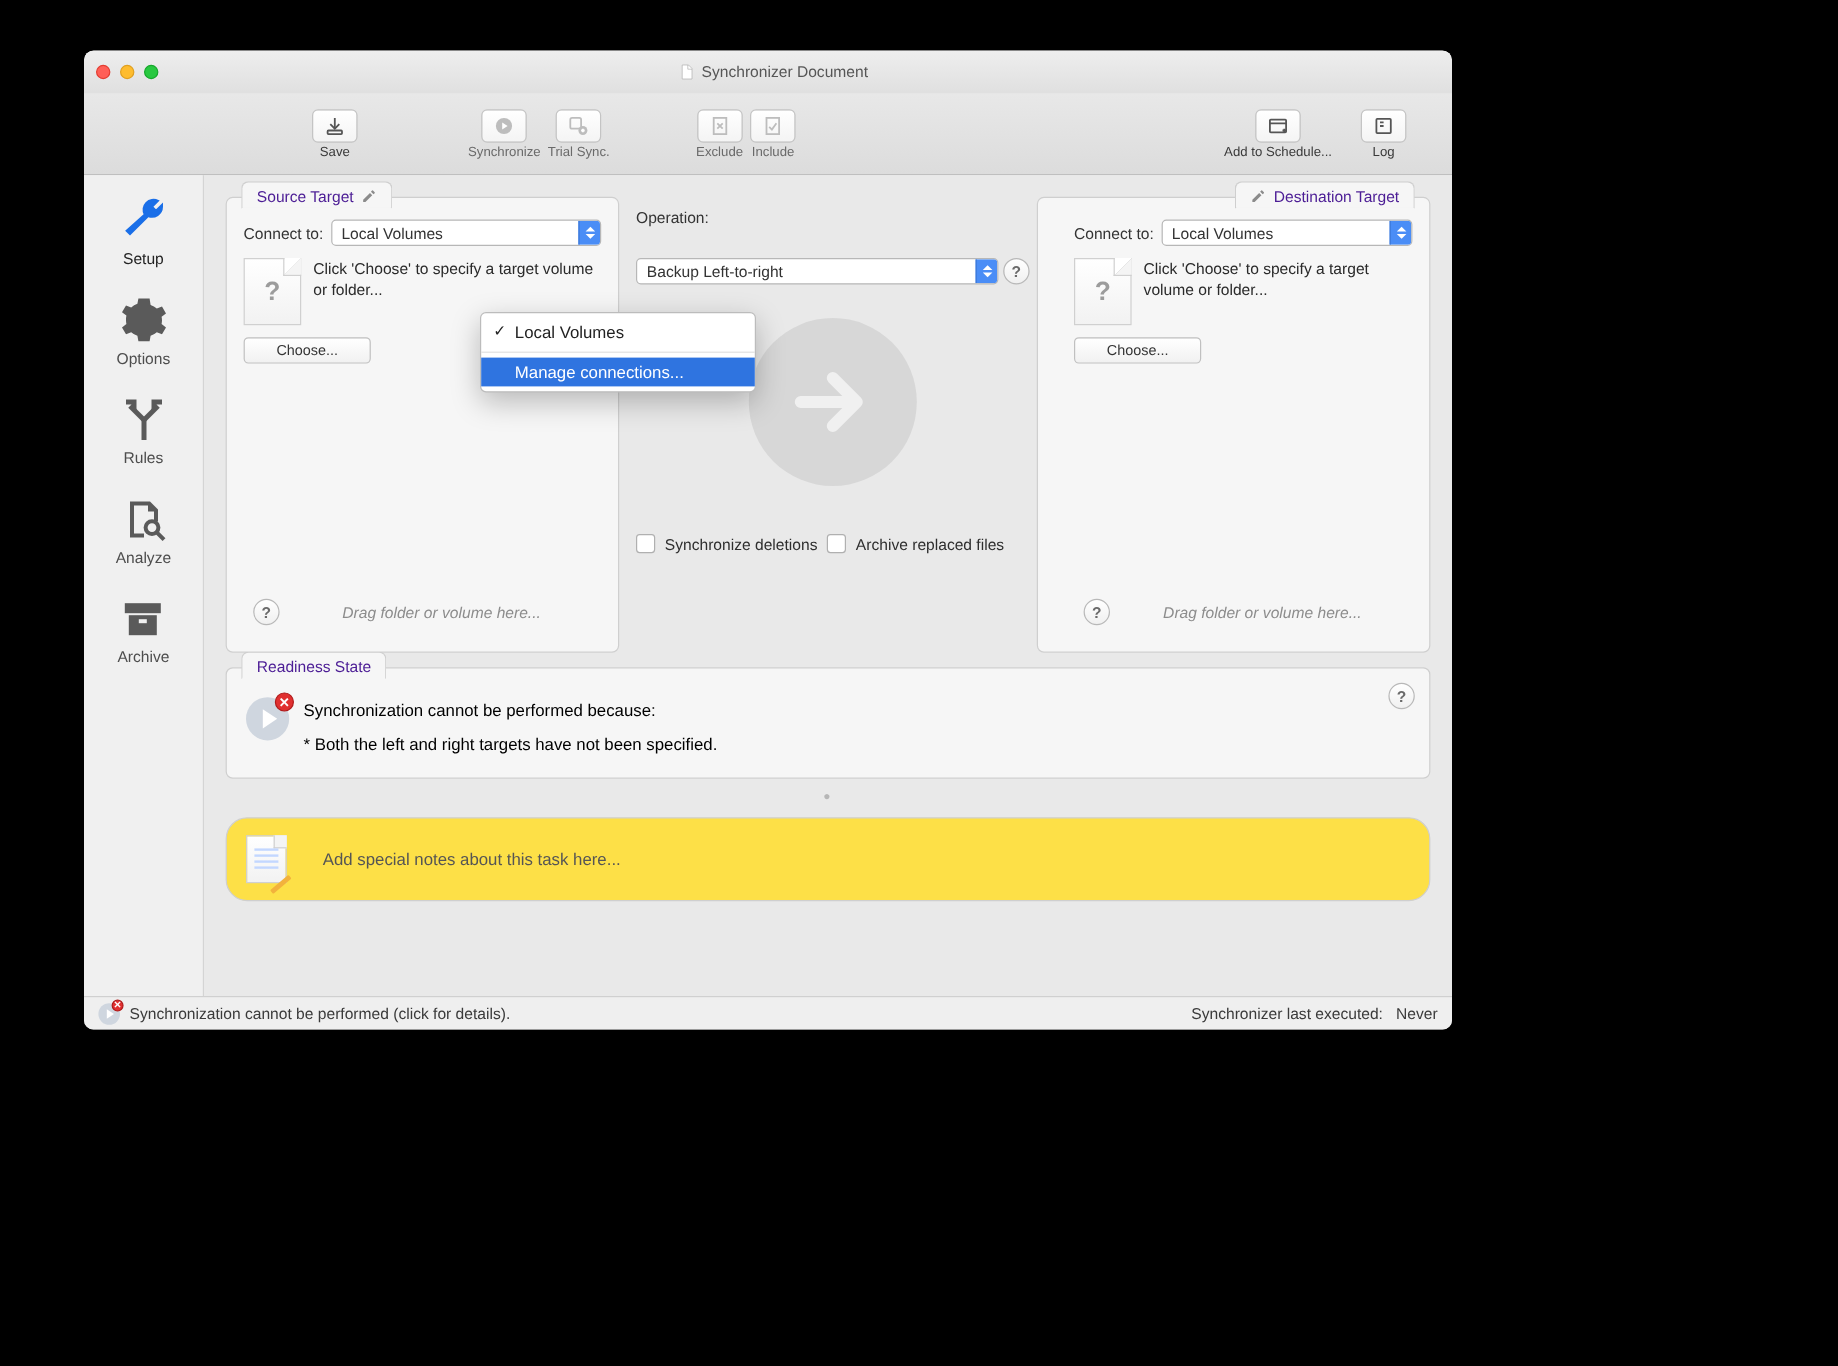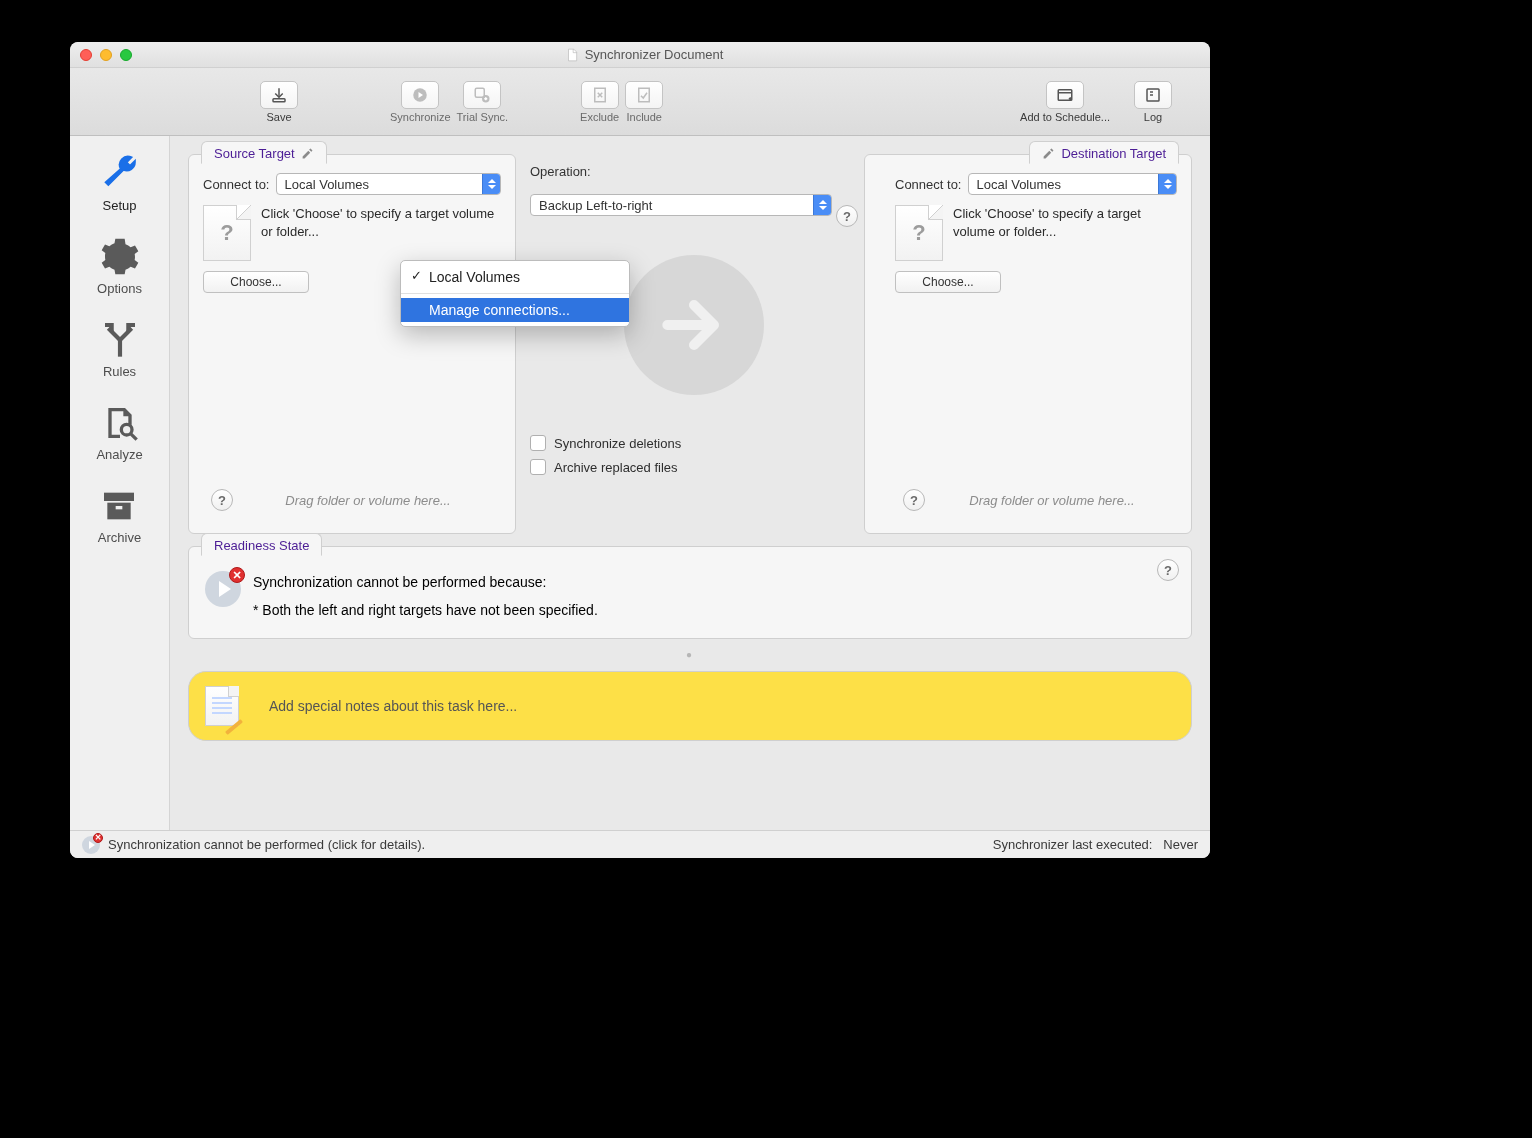--- a/index.html
+++ b/index.html
@@ -21,21 +21,21 @@
     height: 816px;
     background: #ececec;
     border-radius: 8px;
     box-shadow: 0 25px 60px rgba(0,0,0,0.6);
     display: flex;
     flex-direction: column;
     overflow: hidden;
   }
   
   .titlebar {
-    height: 26px;
+    height: 36px;
     background: linear-gradient(#eeeeee,#e0e0e0);
     display: flex;
     align-items: center;
     padding-left: 10px;
     border-top-left-radius: 8px;
     border-top-right-radius: 8px;
     border-bottom: 1px solid #d0d0d0;
   }
   .traffic { display:flex; gap:8px; }
   .traffic span { width:12px; height:12px; border-radius:50%; display:inline-block; }
@@ -198,30 +198,30 @@
     background:linear-gradient(#fff,#f0f0f0);
     display:flex; align-items:center; justify-content:center;
     color:#6a6a6a; font-weight:bold; font-size:13px;
     flex-shrink:0;
   }
   .drag-hint { color:#8c8c8c; font-style:italic; font-size:13px; flex:1; text-align:center; }
 
   
   .center-inner { width:100%; display:flex; flex-direction:column; align-items:stretch; }
   .op-label { font-size:13px; color:#333; margin-bottom:4px; }
-  .op-row { display:flex; align-items:center; gap:4px; }
+  .op-row { display:flex; align-items:flex-end; gap:4px; }
   .big-arrow {
     align-self:center;
     margin-top:28px;
     width:140px; height:140px; border-radius:50%;
     background:#d7d7d7;
     display:flex; align-items:center; justify-content:center;
   }
   .big-arrow svg { width:80px; height:80px; fill:#f0f0f0;}
-  .checks { margin-top:40px; display:flex; flex-direction:column; gap:8px; }
+  .checks { margin-top:40px; display:flex; flex-direction:row; gap:8px; }
   .check-row { display:flex; align-items:center; gap:8px; font-size:13px; color:#2e2e2e;}
   .check-row .cb {
     width:16px; height:16px; border:1px solid #b0b0b0; border-radius:3px; background:#fff;
   }
 
   
   .readiness {
     background:#f6f6f6;
     border:1px solid #cfcfcf;
     border-radius:6px;

